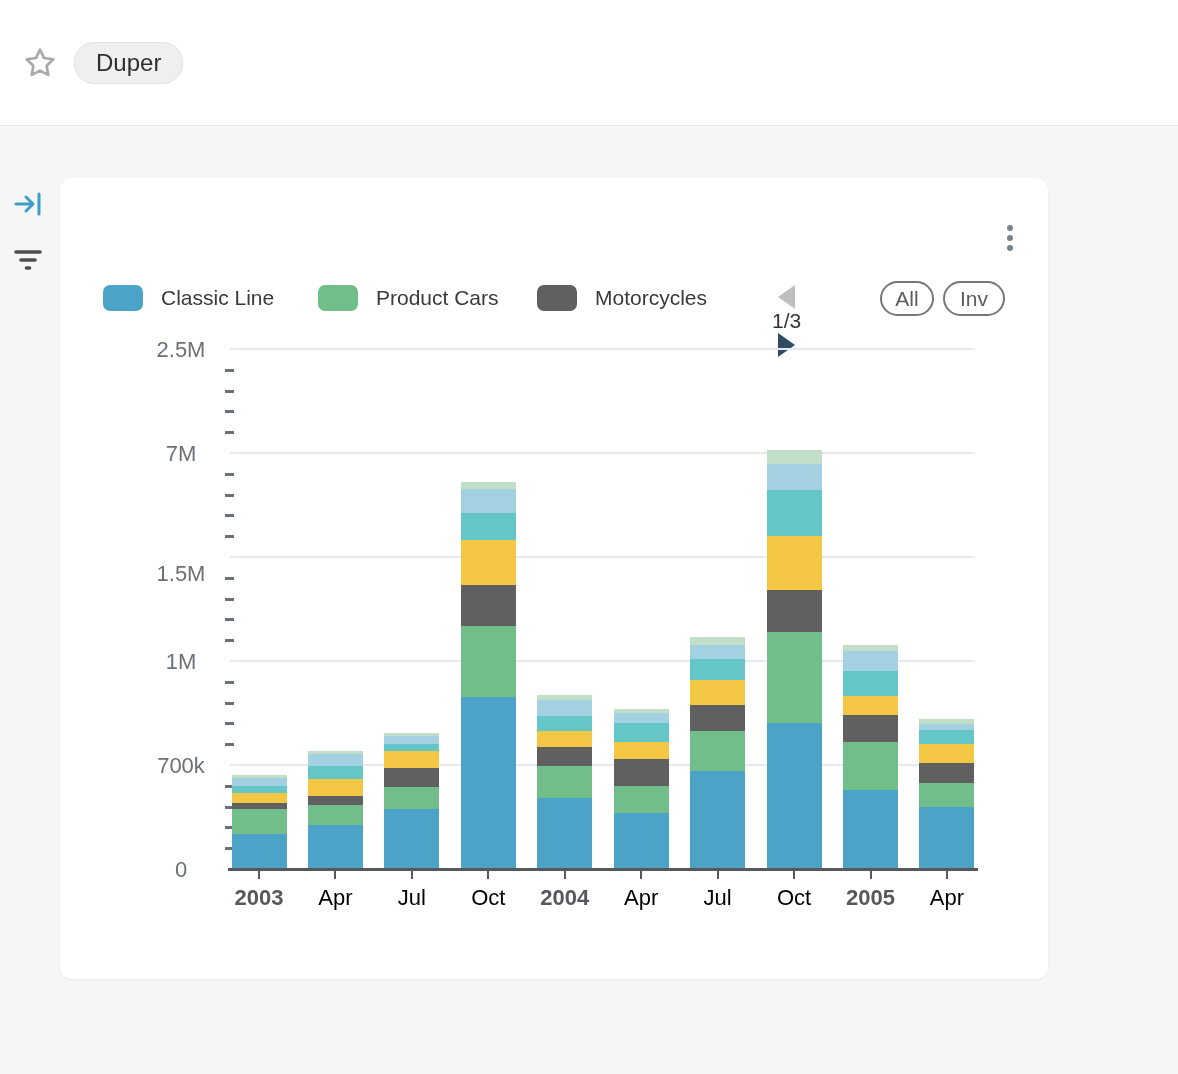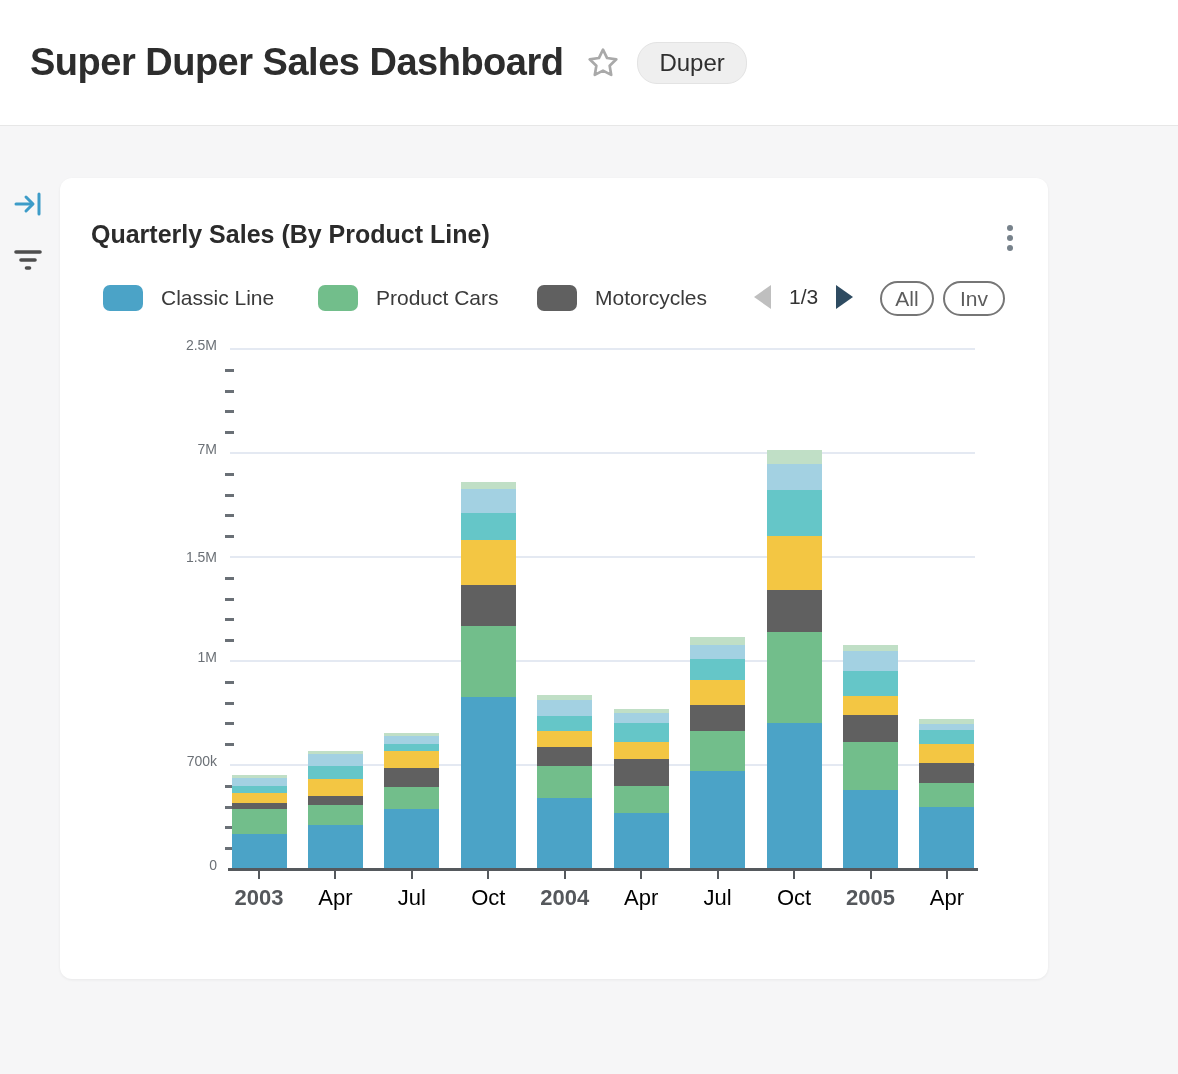--- a/index.html
+++ b/index.html
@@ -42,21 +42,21 @@
     position:absolute; right:26px; top:40px; width:24px; height:40px;
     display:flex; flex-direction:column; align-items:center; justify-content:center;
     gap:4px; cursor:pointer;
   }
   .kebab i { width:6px; height:6px; border-radius:50%; background:#77828b; }
   
   .controls { position:absolute; left:0; top:103px; width:988px; height:38px; }
   .legend-item { position:absolute; top:4px; display:flex; align-items:center; cursor:pointer; }
   .legend-swatch { width:40px; height:26px; border-radius:7px; margin-right:18px; }
   .legend-label { font-size:21px; color:#3a3a3a; }
-  .pager { position:absolute; left:694px; top:4px; display:flex; align-items:center; }
+  .pager { position:absolute; left:694px; top:4px; display:flex; align-items:center;flex-direction:column; }
   .arrow-prev {
     width:0; height:0; border-top:12px solid transparent; border-bottom:12px solid transparent;
     border-right:17px solid #bfbfbf; cursor:pointer;
   }
   .pager-text { font-size:21px; color:#333; margin:0 18px; }
   .arrow-next {
     width:0; height:0; border-top:12px solid transparent; border-bottom:12px solid transparent;
     border-left:17px solid #2e4b61; cursor:pointer;
   }
   .pill-btn {
@@ -64,34 +64,33 @@
     background:#fff; color:#5c5c5c; font-size:21px; display:flex; align-items:center;
     justify-content:center; cursor:pointer; font-family:inherit;
   }
   #all-btn { left:820px; width:54px; }
   #inv-btn { left:883px; width:62px; }
   
   .chart-area { position:absolute; left:0; top:171px; width:988px; height:620px; }
   .gridline { position:absolute; left:170px; width:745px; height:2px; background:#e4e9f2; }
   .minor-tick { position:absolute; left:165px; width:9px; height:3px; background:#6a7076; }
   .y-label {
-    position:absolute; left:85px; width:72px; text-align:right;
-    font-size:14px; color:#6b7076;
+    position:absolute; left:85px; width:72px; text-align:center;
+    font-size:22px; color:#6b7076;
   }
   .x-axis-line { position:absolute; left:168px; top:519px; width:750px; height:3px; background:#55595d; }
   .x-tick { position:absolute; top:522px; width:2px; height:8px; background:#55595d; }
   .x-label { position:absolute; top:536px; width:90px; text-align:center; font-size:22px; color:#000000; }
   .x-label.bold { font-weight:700; color:#55585c; }
   .bar-seg { position:absolute; cursor:pointer; }
 </style>
 </head>
 <body>
 
 <div class="app-header">
-  <div class="app-title">Super Duper Sales Dashboard</div>
   <div class="star-btn">
     <svg width="34" height="34" viewBox="0 0 24 24" fill="none" stroke="#a9a9a9" stroke-width="1.9" stroke-linejoin="round">
       <path d="M12 2.6l2.9 5.9 6.5 0.9-4.7 4.6 1.1 6.4L12 17.4l-5.8 3  1.1-6.4L2.6 9.4l6.5-0.9z"></path>
     </svg>
   </div>
   <div class="draft-badge">Duper</div>
 </div>
 
 <div class="rail-icon" id="expand-icon">
   <svg width="30" height="30" viewBox="0 0 30 30" fill="none" stroke="#3d9cc8" stroke-width="3" stroke-linecap="round">
@@ -102,21 +101,20 @@
 </div>
 <div class="rail-icon" id="filter-icon">
   <svg width="30" height="30" viewBox="0 0 30 30" fill="none" stroke="#4e4e4e" stroke-width="3.6" stroke-linecap="round">
     <line x1="3" y1="9" x2="27" y2="9"></line>
     <line x1="8" y1="17" x2="22" y2="17"></line>
     <line x1="13.5" y1="25" x2="16.5" y2="25"></line>
   </svg>
 </div>
 
 <div class="card">
-  <div class="card-title">Quarterly Sales (By Product Line)</div>
   <div class="kebab">
       <i></i>
       <i></i>
       <i></i>
     </div>
 
   <div class="controls">
     <div class="legend-item" style="left:43px">
       <span class="legend-swatch" style="background: rgb(75, 163, 199);"></span>
       <span class="legend-label">Classic Line</span>
@@ -139,21 +137,21 @@
     <button class="pill-btn" id="inv-btn">Inv</button>
   </div>
 
   <div class="chart-area" id="chart">
       <div class="y-label" style="top: 508px;">0</div>
       <div class="gridline" style="top: 415px;"></div>
       <div class="y-label" style="top: 404px;">700k</div>
       <div class="gridline" style="top: 311px;"></div>
       <div class="y-label" style="top: 300px;">1M</div>
       <div class="gridline" style="top: 207px;"></div>
-      <div class="y-label" style="top: 200px;">1.5M</div>
+      <div class="y-label" style="top: 212px;">1.5M</div>
       <div class="gridline" style="top: 103px;"></div>
       <div class="y-label" style="top: 92px;">7M</div>
       <div class="gridline" style="top: -1px;"></div>
       <div class="y-label" style="top: -12px;">2.5M</div>
       <div class="minor-tick" style="top: 498.2px;"></div>
       <div class="minor-tick" style="top: 477.4px;"></div>
       <div class="minor-tick" style="top: 456.6px;"></div>
       <div class="minor-tick" style="top: 435.8px;"></div>
       <div class="minor-tick" style="top: 394.2px;"></div>
       <div class="minor-tick" style="top: 373.4px;"></div>

